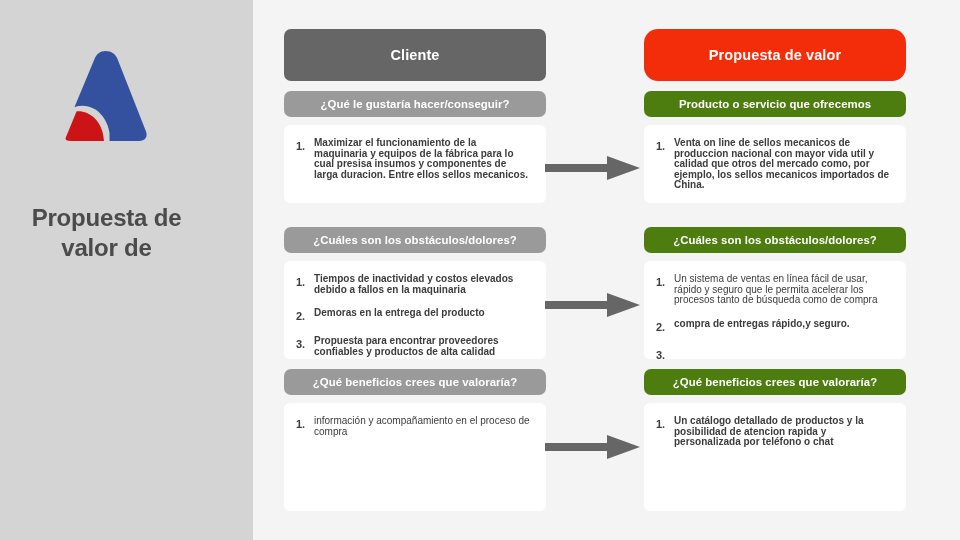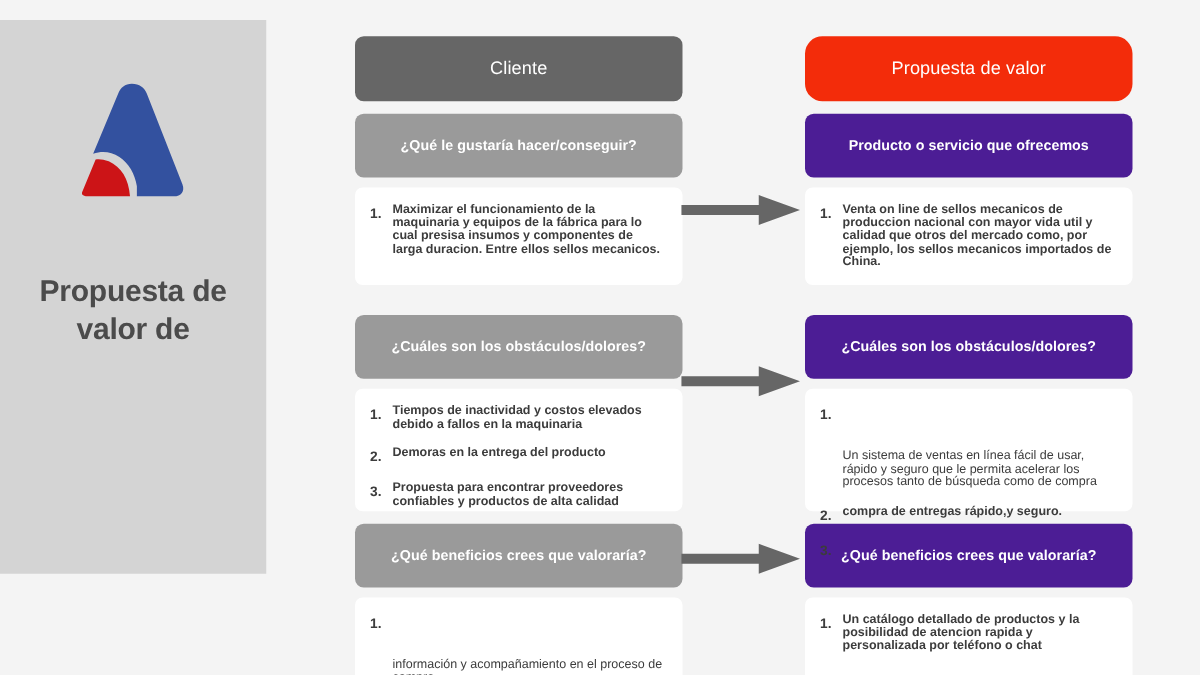--- a/index.html
+++ b/index.html
@@ -18,24 +18,25 @@
     position: relative;
     width: 960px;
     height: 540px;
     background: #f4f4f4;
   }
 
   
   .sidebar {
     position: absolute;
     left: 0;
-    top: 16px;
+    top: 0;
     width: 213px;
-    height: 443px;
+    height: 540px;
     background: #d4d4d4;
+    padding-left: 40px;
   }
   .logo-wrap {
     position: absolute;
     left: 0;
     top: 38px;
     width: 213px;
     height: 115px;
     display: flex;
     align-items: center;
     justify-content: center;
@@ -68,40 +69,40 @@
   .col-right { left: 644px; }
 
   .main-header {
     height: 52px;
     border-radius: 7px;
     display: flex;
     align-items: center;
     justify-content: center;
     color: #ffffff;
     font-size: 14.5px;
-    font-weight: normal;
+    font-weight: bold;
     letter-spacing: 0.1px;
   }
   .main-header.grey { background: #666666; }
   .main-header.red  { background: #f32c0a; border-radius: 14px; }
 
   .sub-header {
-    height: 51px;
+    height: 26px;
     border-radius: 7px;
     display: flex;
     align-items: center;
     justify-content: center;
     color: #ffffff;
     font-size: 11.4px;
     font-weight: bold;
     text-align: right;
     letter-spacing: 0.05px;
   }
   .sub-header.grey { background: #9a9a9a; }
-  .sub-header.red  { background: #4c1d95; }
+  .sub-header.red  { background: #4d7c0f; }
 
   .card {
     background: #ffffff;
     border-radius: 6px;
     box-sizing: border-box;
     padding: 13px 14px 10px 12px;
   }
 
   .bullet-row {
     display: flex;
@@ -117,21 +118,21 @@
     line-height: 13px;
     padding-top: 2px;
   }
   .bullet-text {
     flex: 1 1 auto;
     font-size: 10px;
     line-height: 10.6px;
     color: #3c3c3c;
   }
   .bullet-text.bold { font-weight: bold; }
-  .bullet-text.light { font-weight: normal; margin-top: 36px; }
+  .bullet-text.light { font-weight: normal; }
 
   
   .gap-8  { height: 8px; }
   .gap-10 { height: 10px; }
 
   .card.h-tall  { height: 78px; }
   .card.h-mid   { height: 98px; }
   .card.h-short { height: 108px; }
 
   

